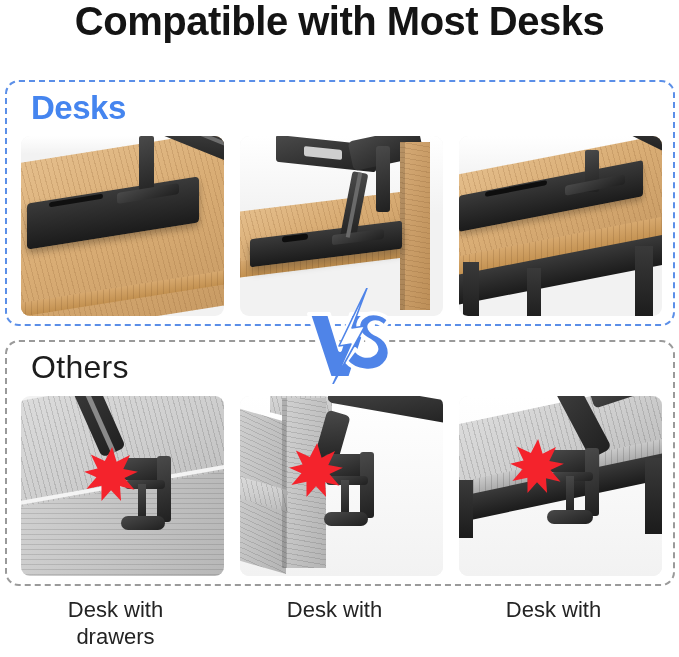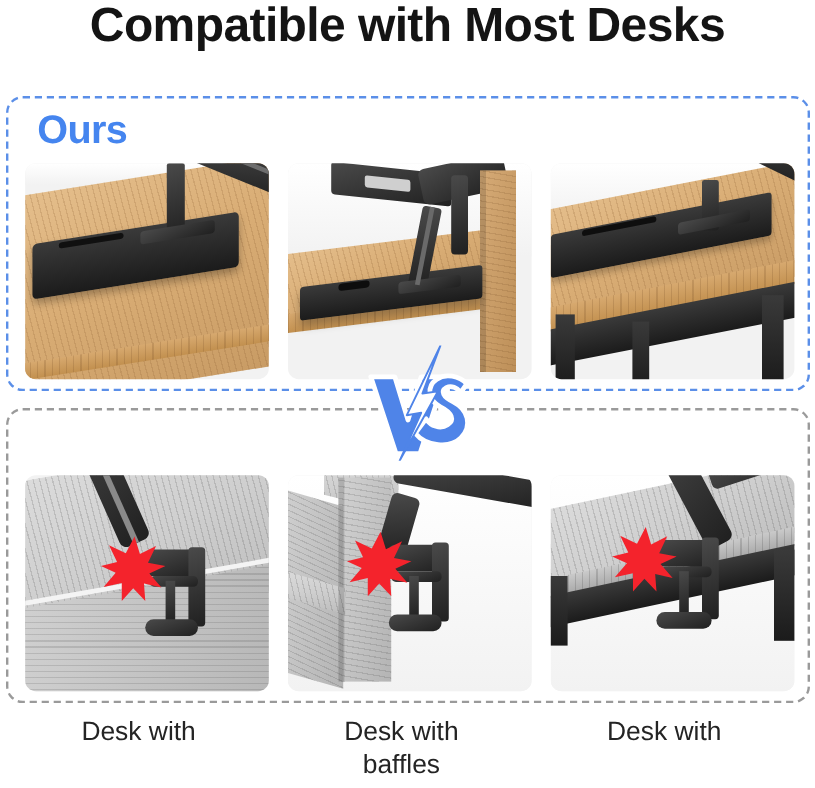--- a/index.html
+++ b/index.html
@@ -158,21 +158,21 @@
     color:#242424;
   }
 </style>
 </head>
 <body>
 
 <div class="page-title">Compatible with Most Desks</div>
 
 <div class="cmp-box ours">
 
-  <div class="box-label ours">Ours</div>
+  <div class="box-label ours">Desks</div>
 
   <div class="photo-row">
 
     <div class="photo">
       <div class="layer wall" style="left:0;top:0;width:203px;height:18px;"></div>
       <div class="layer wood-top" style="left:-20px;top:10px;width:250px;height:175px;transform:skewY(-9deg);"></div>
       <div class="layer wood-edge" style="left:-20px;top:150px;width:250px;height:14px;transform:skewY(-9deg);"></div>
 
       <div class="layer blk" style="left:6px;top:54px;width:172px;height:46px;transform:skewY(-9deg);border-radius:4px;box-shadow:0 4px 7px rgba(0,0,0,.30);"></div>
       <div class="layer" style="left:28px;top:62px;width:54px;height:5px;background:#101010;transform:skewY(-9deg);border-radius:3px;"></div>
@@ -224,20 +224,21 @@
       <div class="layer blk2" style="left:106px;top:44px;width:60px;height:10px;transform:skewY(-11deg);border-radius:3px;"></div>
       <div class="layer blk2" style="left:128px;top:-22px;width:96px;height:22px;transform:rotate(26deg);border-radius:4px;"></div>
 
     </div>
 
   </div>
 </div>
 
 <div class="cmp-box others">
 
+  <div class="box-label others">Others</div>
 
   <div class="photo-row">
 
     <div class="photo">
       <div class="layer grey-top" style="left:-24px;top:-14px;width:260px;height:128px;transform:skewY(-10deg);"></div>
       <div class="layer" style="left:-24px;top:86px;width:260px;height:4px;background:#f4f4f4;transform:skewY(-10deg);"></div>
       <div class="layer grey-side" style="left:-24px;top:92px;width:260px;height:110px;transform:skewY(-10deg);"></div>
 
       <div class="layer blk2" style="left:54px;top:-66px;width:26px;height:128px;transform:rotate(-24deg);border-radius:6px;"></div>
       <div class="layer" style="left:64px;top:-66px;width:5px;height:128px;background:#8a8a8a;transform:rotate(-24deg);"></div>
@@ -317,21 +318,21 @@
                C64 43 62 38 67 35 C71 33 76 35 79 39 Z" fill="#4f84e8" stroke="#ffffff" stroke-width="4" stroke-linejoin="round"></path>
 
       <path d="M62 0 L34 58 L46 56 L28 96 L60 38 L47 40 Z" fill="#ffffff" stroke="#4f84e8" stroke-width="1.6" stroke-linejoin="round"></path>
     </g>
   </svg>
 </div>
 
 <div class="caption-row">
   <div class="caption">
     <div>Desk with</div>
+    <div>drawers</div>
   </div>
   <div class="caption">
     <div>Desk with</div>
-    <div>baffles</div>
   </div>
   <div class="caption">
     <div>Desk with</div>
   </div>
 </div>
 
 </body></html>

